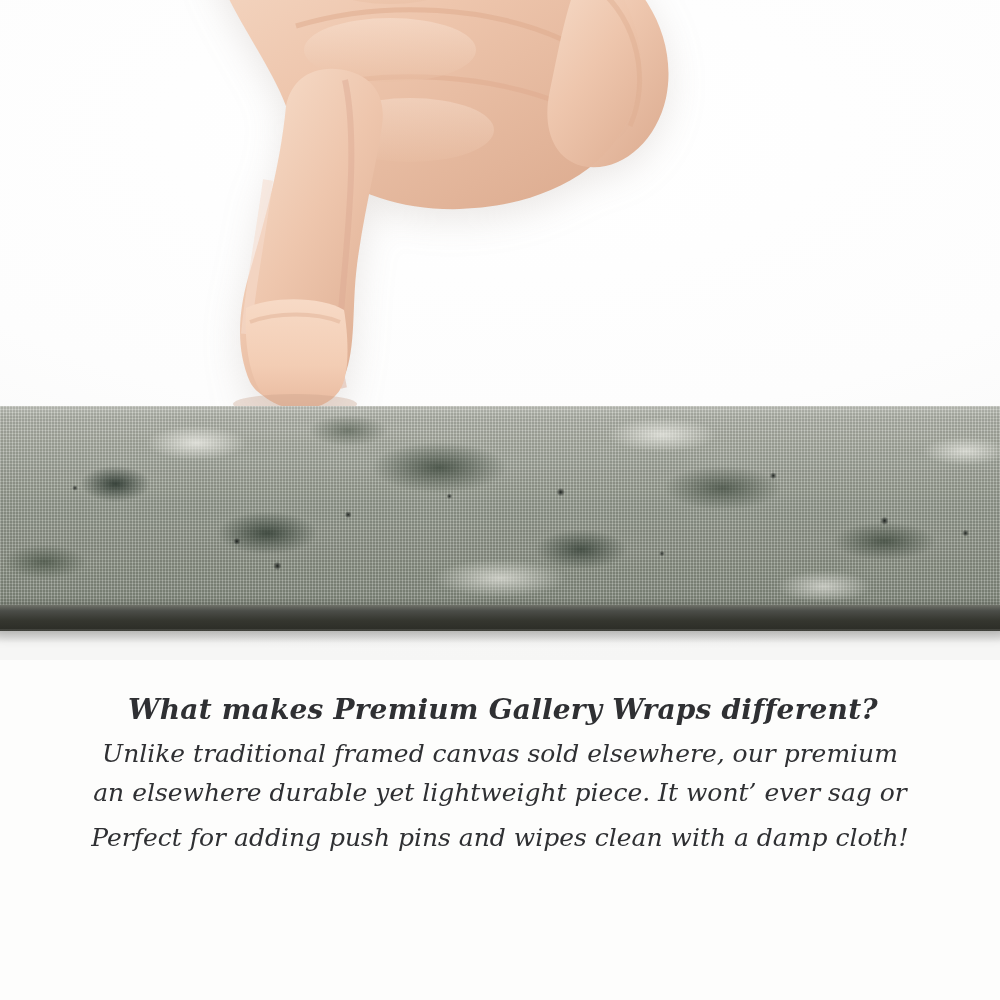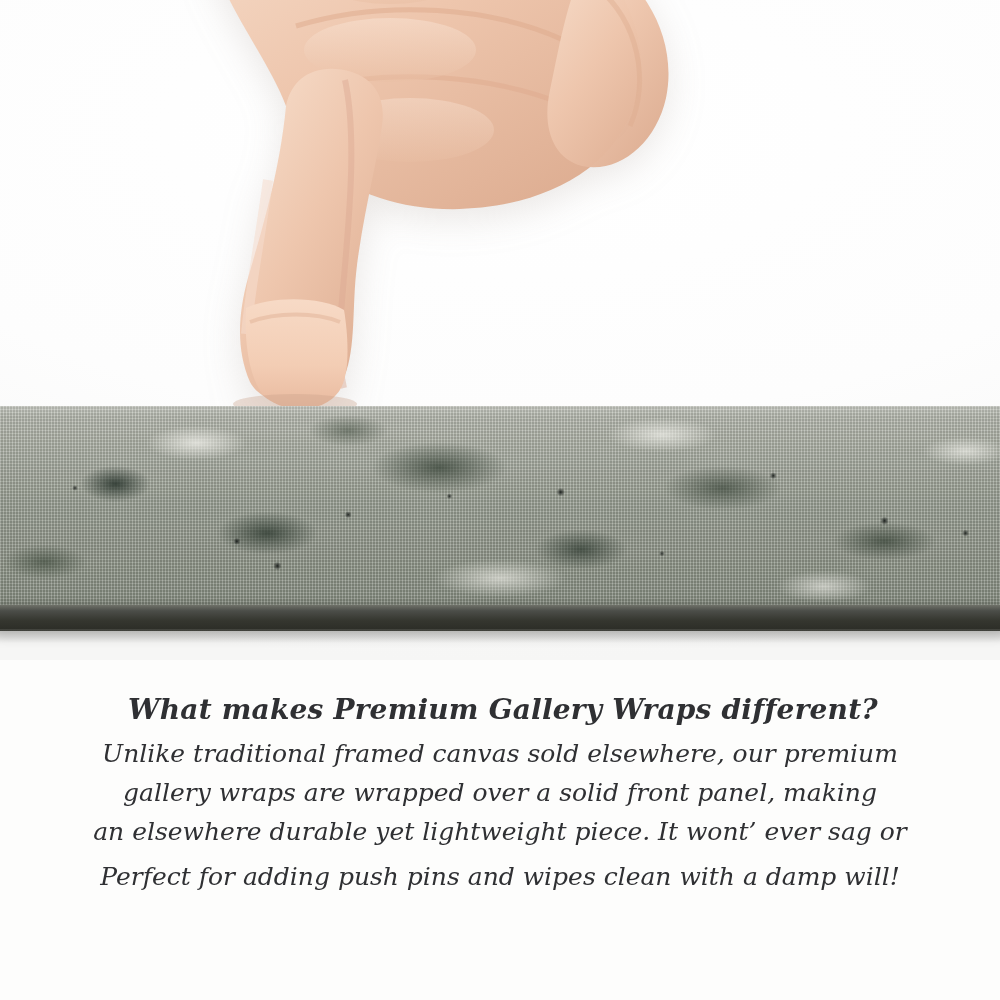--- a/index.html
+++ b/index.html
@@ -211,18 +211,17 @@
       <div class="slab-face"></div>
       <div class="slab-spots"></div>
       <div class="slab-edge"></div>
       <div class="slab-shadow"></div>
     </div>
   </div>
 
   <div class="caption">
     <p class="caption-title">What makes Premium Gallery Wraps different?</p>
     <p class="caption-line">Unlike traditional framed canvas sold elsewhere, our premium</p>
-    <p class="caption-line">gallery wraps are wrapped over a solid front panel, making</p>
     <p class="caption-line">an elsewhere durable yet lightweight piece. It wont’ ever sag or</p>
-    <p class="caption-final">Perfect for adding push pins and wipes clean with a damp will!</p>
+    <p class="caption-final">Perfect for adding push pins and wipes clean with a damp cloth!</p>
   </div>
 
 </div>
 
 </body></html>

